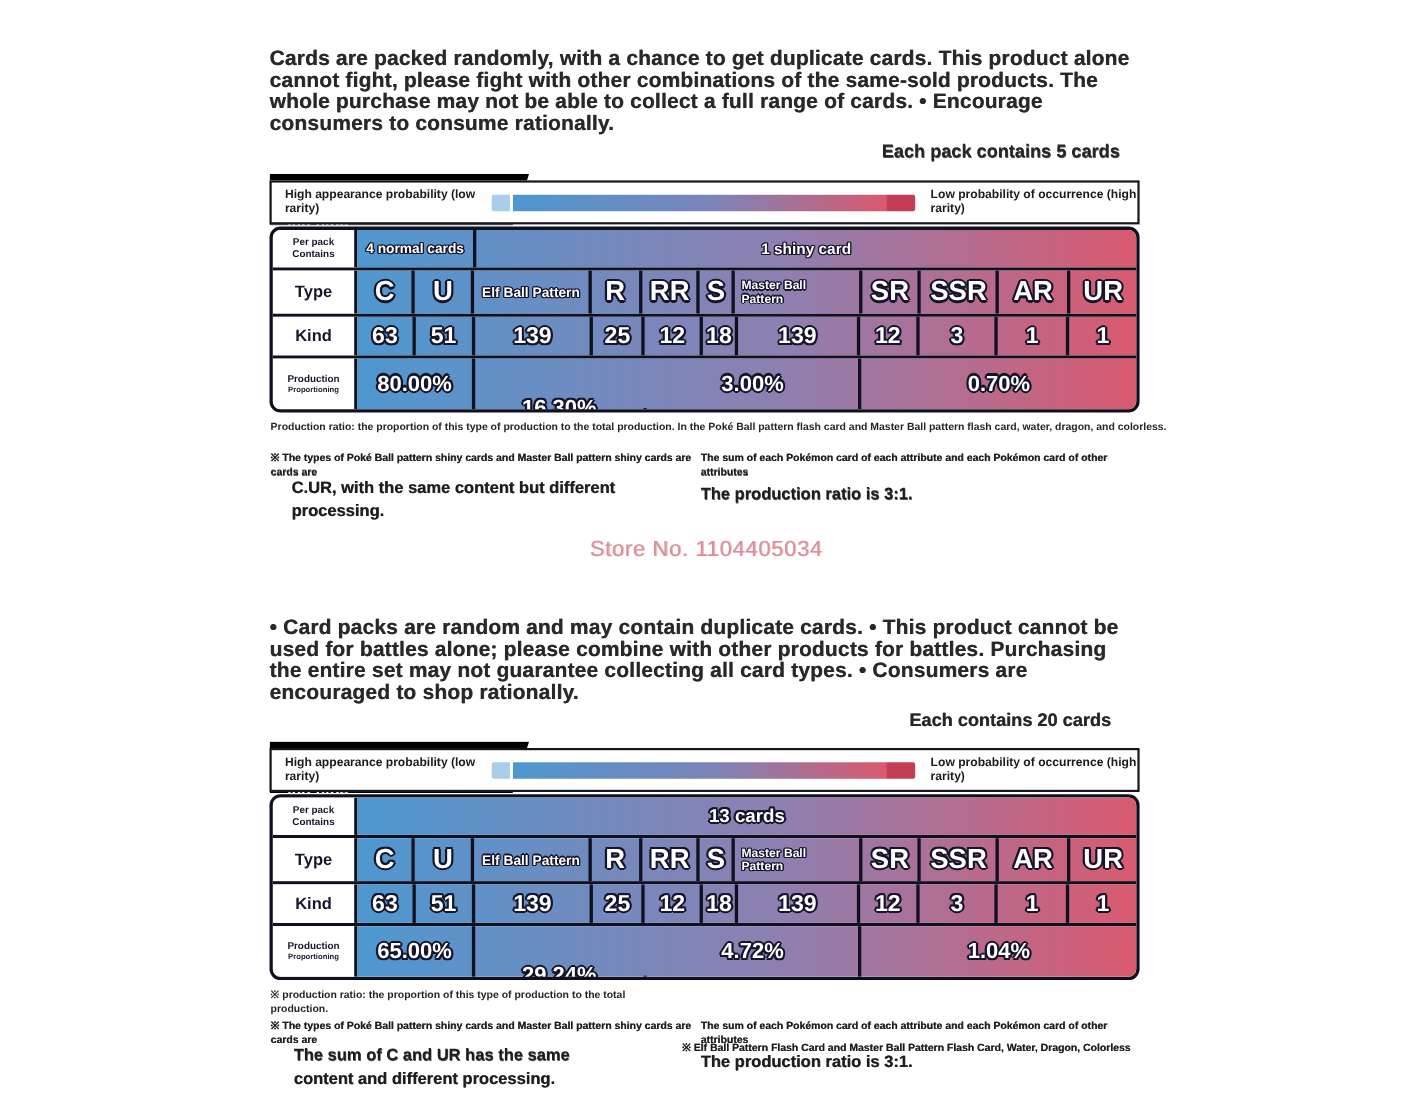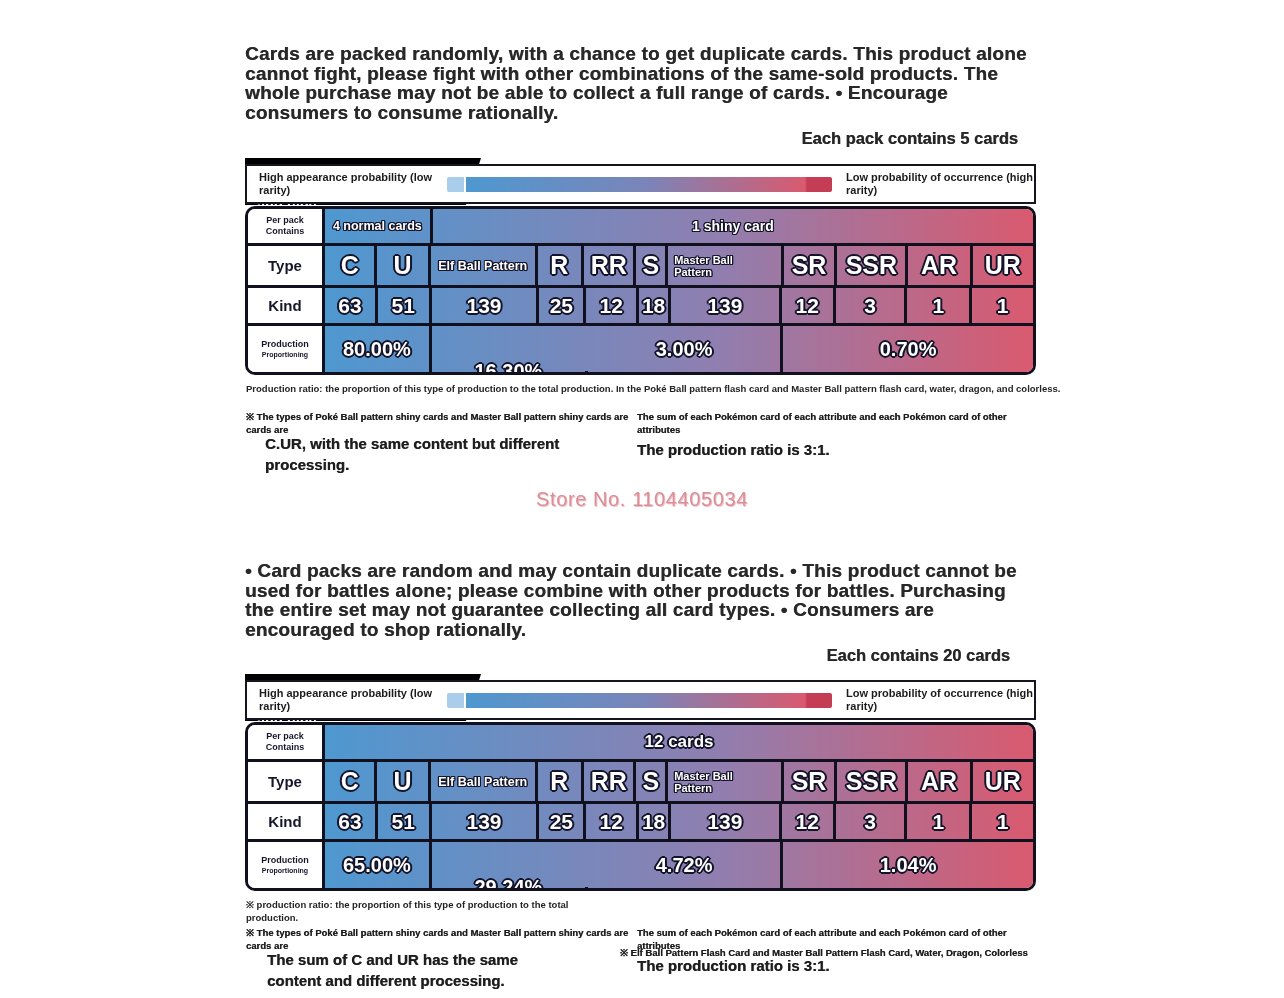--- a/index.html
+++ b/index.html
@@ -259,21 +259,21 @@
 
 <div class="abs ptable" style="left:245px; top:722px; width:791px;">
 
   <div class="t-row row-contains">
     <div class="t-label">
       <div class="lab-xs">Per pack</div>
       <div class="lab-xs">Contains</div>
     </div>
     <div class="t-data">
       <div class="t-cell c-n">
-          <span class="ow cont-lg">12 cards</span>
+          <span class="ow cont-lg">13 cards</span>
         </div>
     </div>
   </div>
 
   <div class="t-row row-type">
     <div class="t-label">
       <div class="lab-md">Type</div>
     </div>
     <div class="t-data">
       <div class="t-cell c-c">

